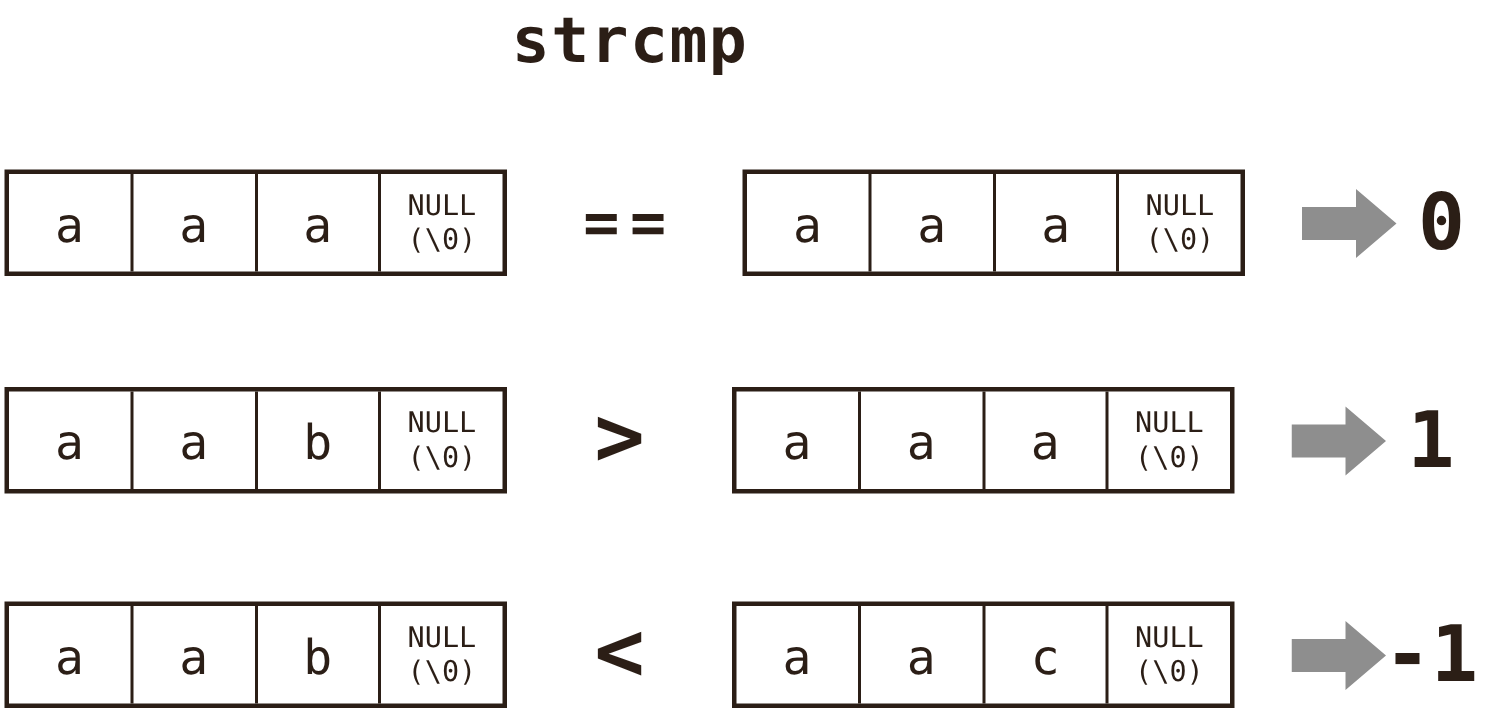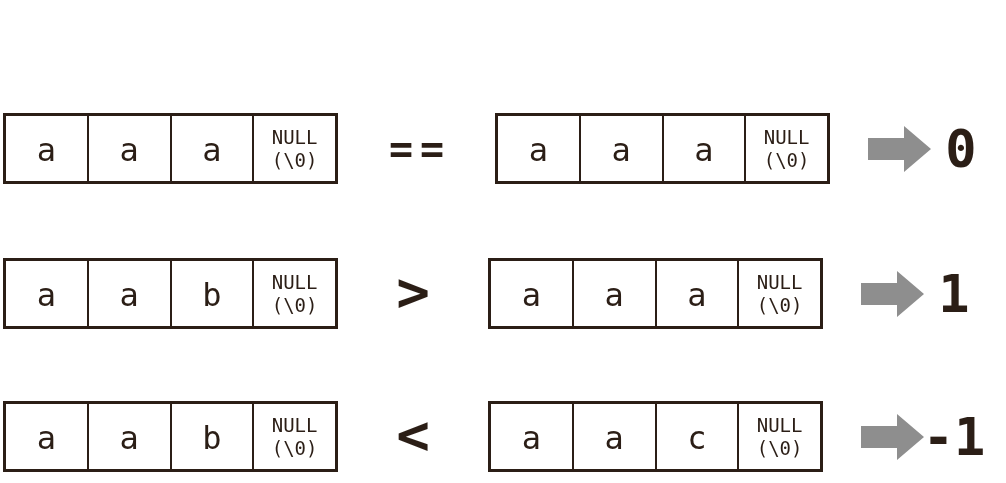--- a/index.html
+++ b/index.html
@@ -101,20 +101,21 @@
     white-space: nowrap;
     overflow: visible;
     line-height: 1;
   }
 </style>
 </head>
 <body>
 
 <div class="canvas">
 
+  <div class="title">strcmp</div>
 
   <div class="row row-1">
     <div class="array">
       <div class="cell">a</div>
       <div class="cell">a</div>
       <div class="cell">a</div>
       <div class="cell null-cell">
         <span>NULL</span>
         <span>(\0)</span>
       </div>

